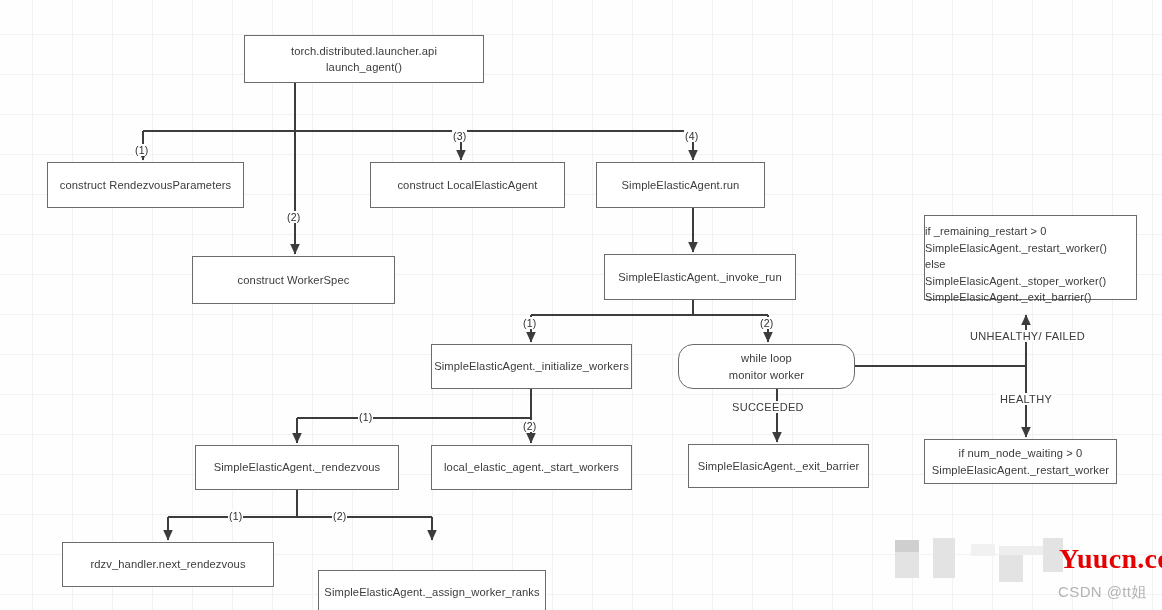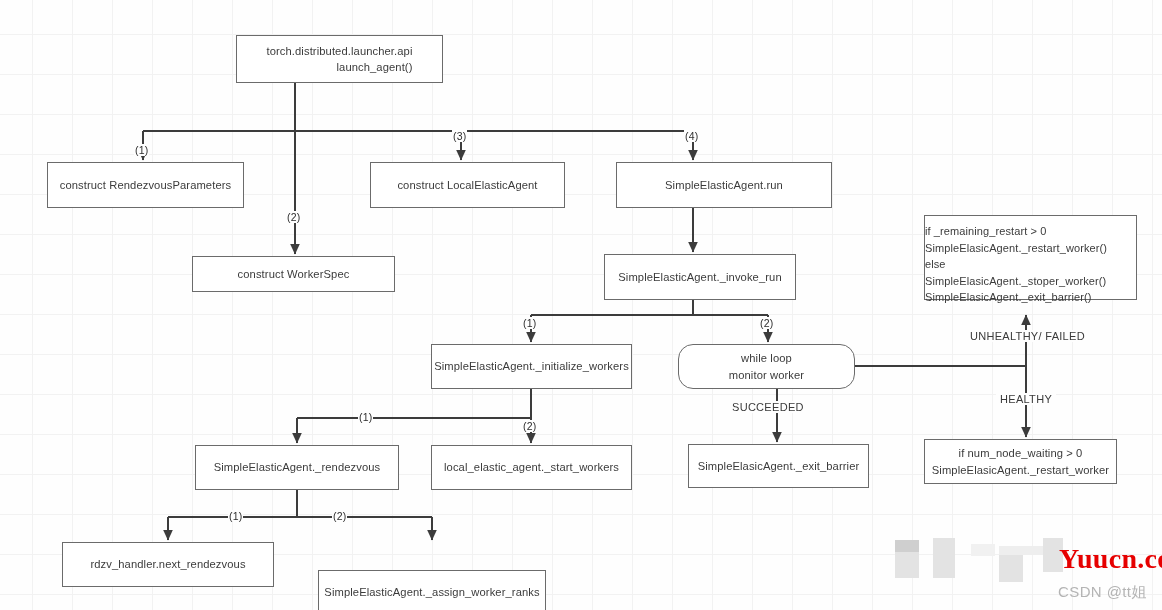--- a/index.html
+++ b/index.html
@@ -149,30 +149,30 @@
       <path d="M777,389 L777,442" marker-end="url(#ah)"></path>
 
       <path d="M855,366 L1026,366"></path>
 
       <path d="M1026,366 L1026,315" marker-end="url(#ah)"></path>
 
       <path d="M1026,366 L1026,437" marker-end="url(#ah)"></path>
     </g>
   </svg>
 
-  <div class="node" style="left:236px; top:35px; width:207px; height:48px;text-align:right;">torch.distributed.launcher.api
+  <div class="node" style="left:244px; top:35px; width:240px; height:48px;">torch.distributed.launcher.api
 launch_agent()</div>
 
   <div class="node" style="left:47px; top:162px; width:197px; height:46px;">construct RendezvousParameters</div>
 
   <div class="node" style="left:370px; top:162px; width:195px; height:46px;">construct LocalElasticAgent</div>
 
-  <div class="node" style="left:616px; top:162px; width:216px; height:46px;">SimpleElasticAgent.run</div>
-
-  <div class="node" style="left:192px; top:256px; width:203px; height:36px;">construct WorkerSpec</div>
+  <div class="node" style="left:596px; top:162px; width:169px; height:46px;">SimpleElasticAgent.run</div>
+
+  <div class="node" style="left:192px; top:256px; width:203px; height:48px;">construct WorkerSpec</div>
 
   <div class="node" style="left:604px; top:254px; width:192px; height:46px;">SimpleElasticAgent._invoke_run</div>
 
   <div class="node" style="left:431px; top:344px; width:201px; height:45px;">SimpleElasticAgent._initialize_workers</div>
 
   <div class="node" style="left:678px; top:344px; width:177px; height:45px;border-radius:15px;">while loop
 monitor worker</div>
 
   <div class="node" style="left:195px; top:445px; width:204px; height:45px;">SimpleElasticAgent._rendezvous</div>
 

